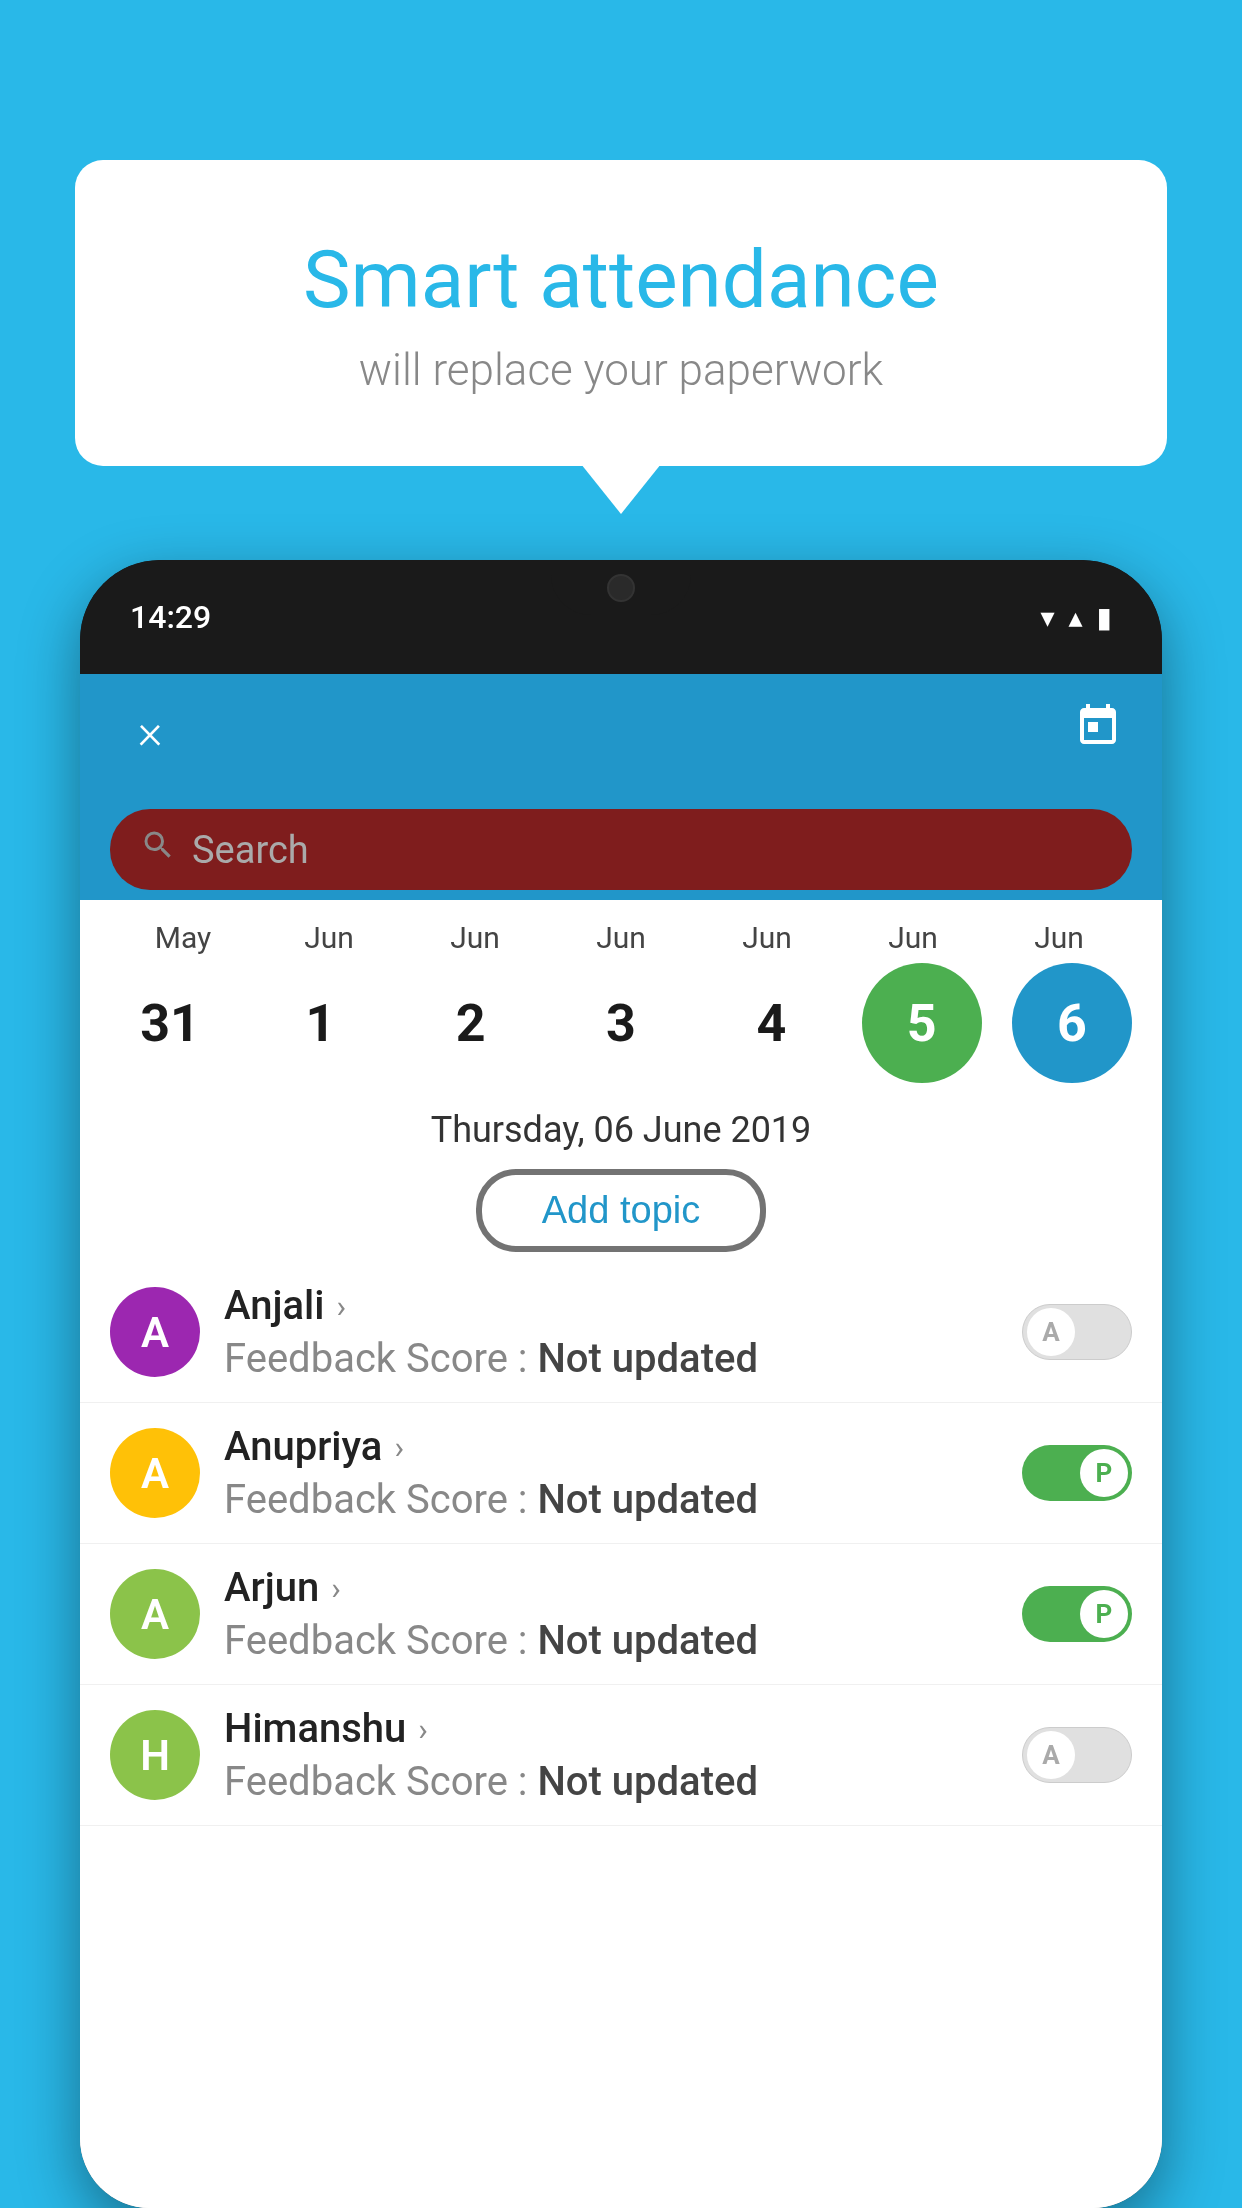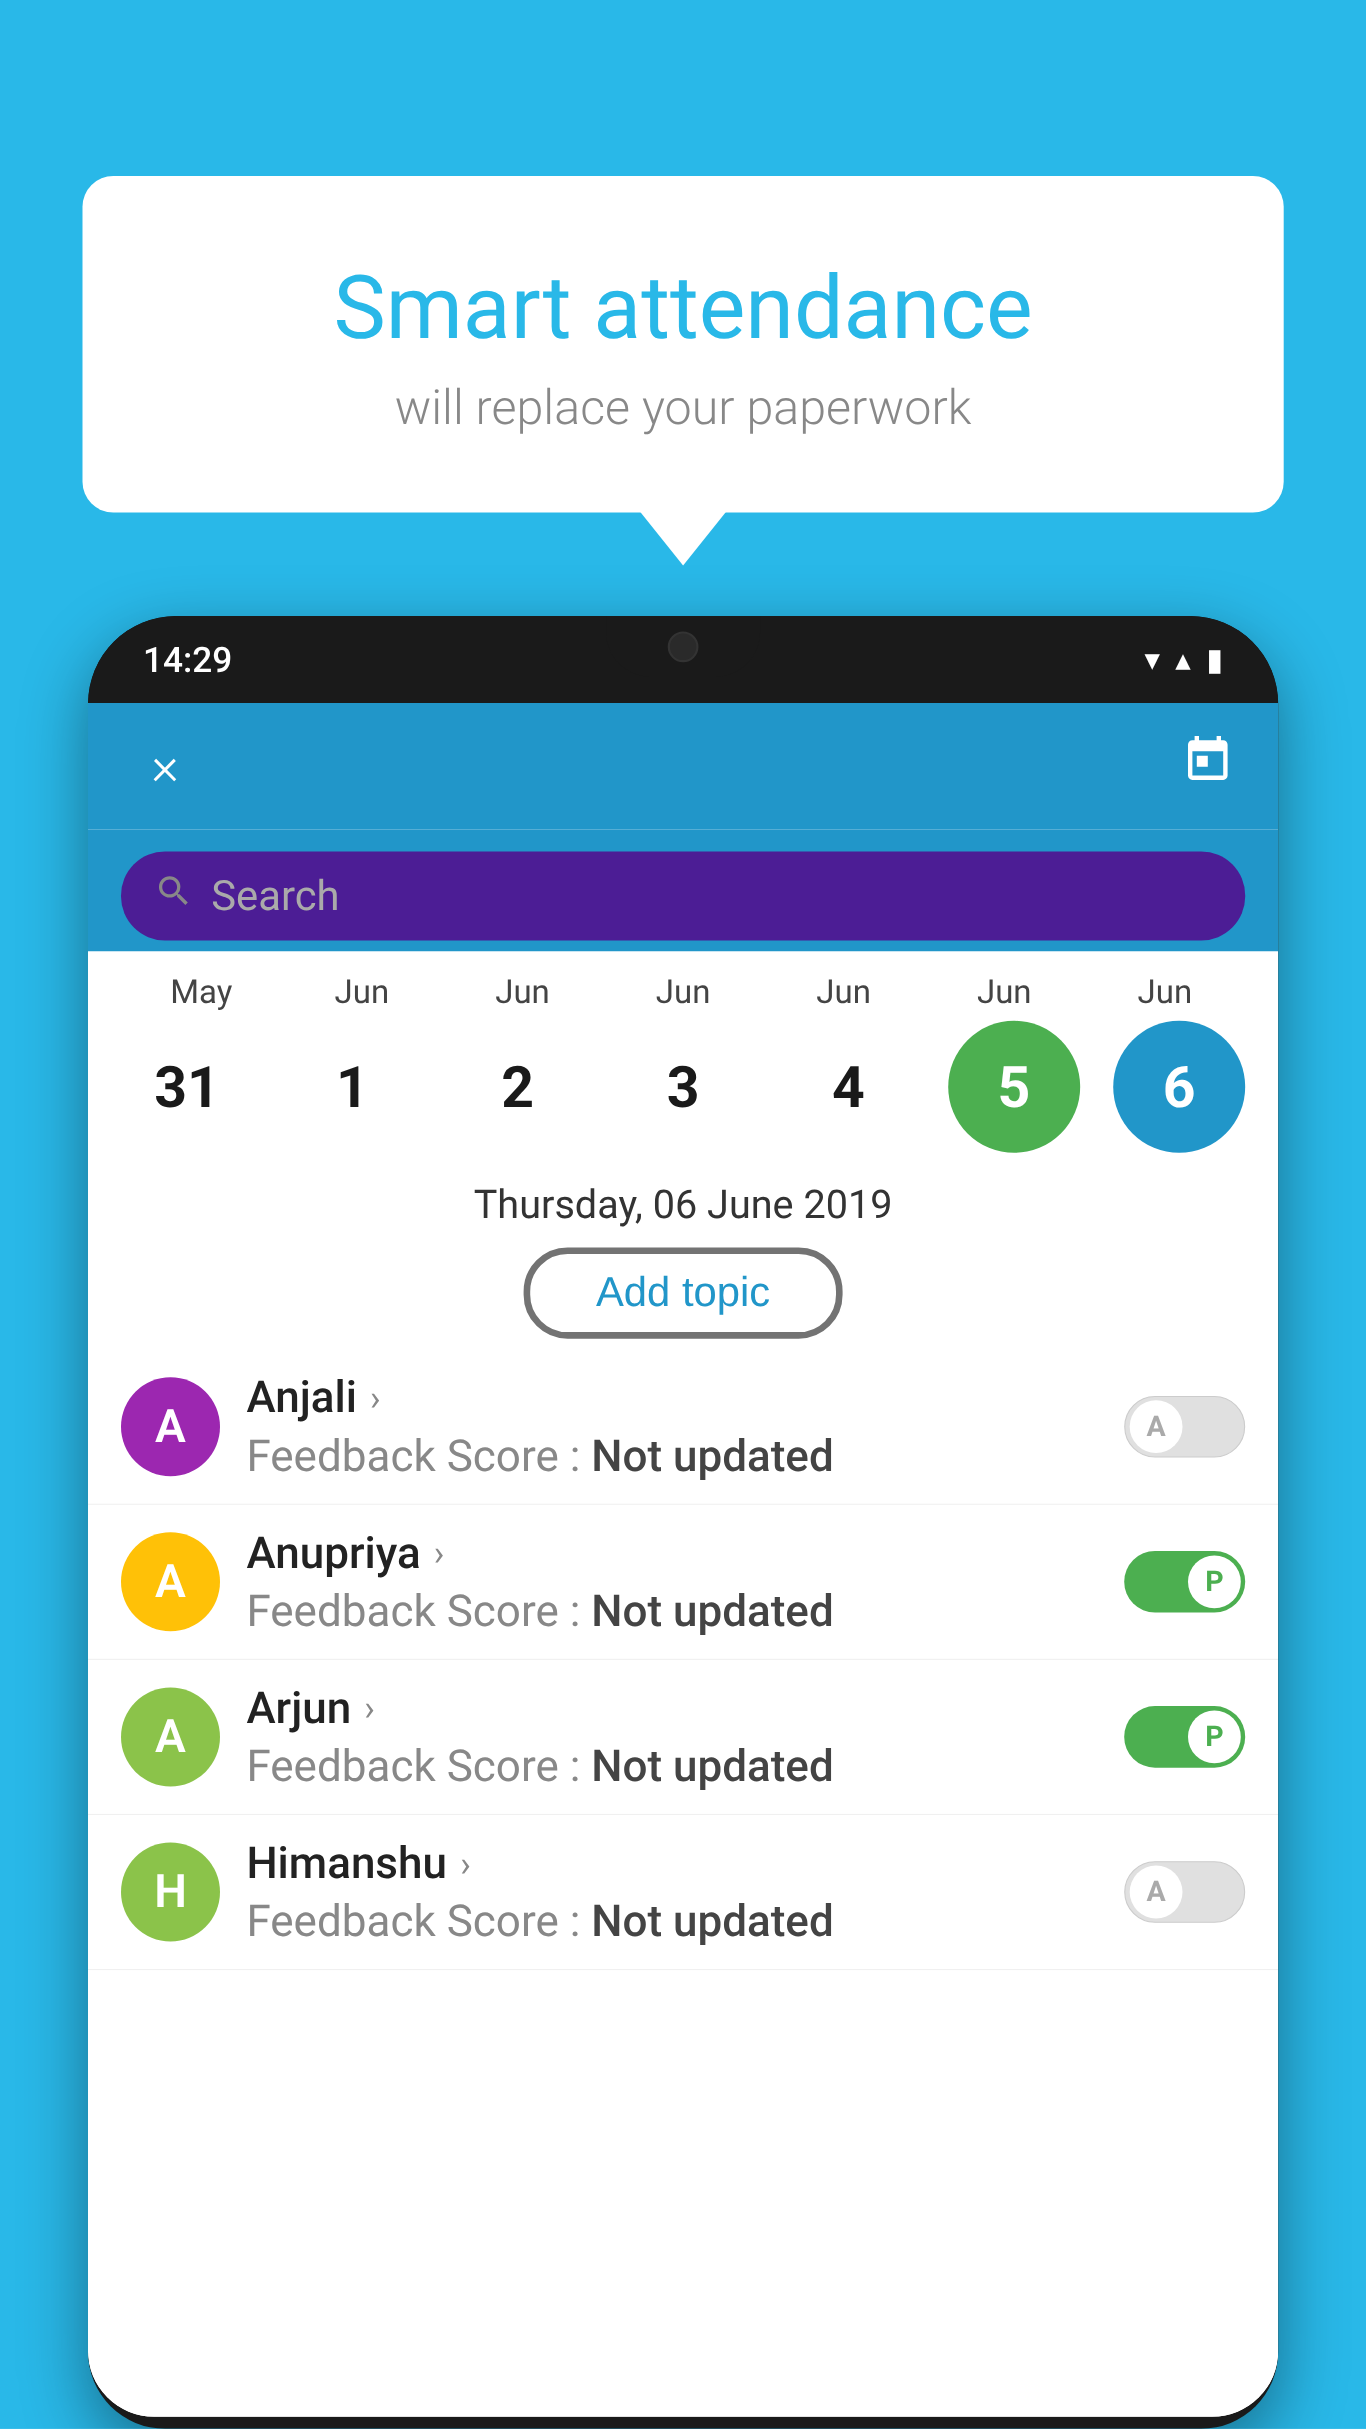--- a/index.html
+++ b/index.html
@@ -69,21 +69,21 @@
       bottom: 0px;
       background: #1a1a1a;
       border-radius: 80px 80px 70px 70px;
       padding: 0;
       overflow: hidden;
       box-shadow: 0 20px 60px rgba(0,0,0,0.4);
     }
 
     
     .phone-top {
-      height: 79px;
+      height: 114px;
       background: #1a1a1a;
       position: relative;
       display: flex;
       align-items: center;
       justify-content: space-between;
       padding: 0 50px;
       border-radius: 80px 80px 0 0;
     }
 
     .phone-notch {
@@ -169,21 +169,21 @@
     }
 
     
     .search-container {
       padding: 20px 30px 10px 30px;
       background: #2196C9;
       flex-shrink: 0;
     }
 
     .search-bar {
-      background: #4c1d95;
+      background: #7f1d1d;
       border-radius: 40px;
       padding: 18px 30px;
       display: flex;
       align-items: center;
       gap: 16px;
     }
 
     .search-icon {
       font-size: 36px;
       color: #888;

